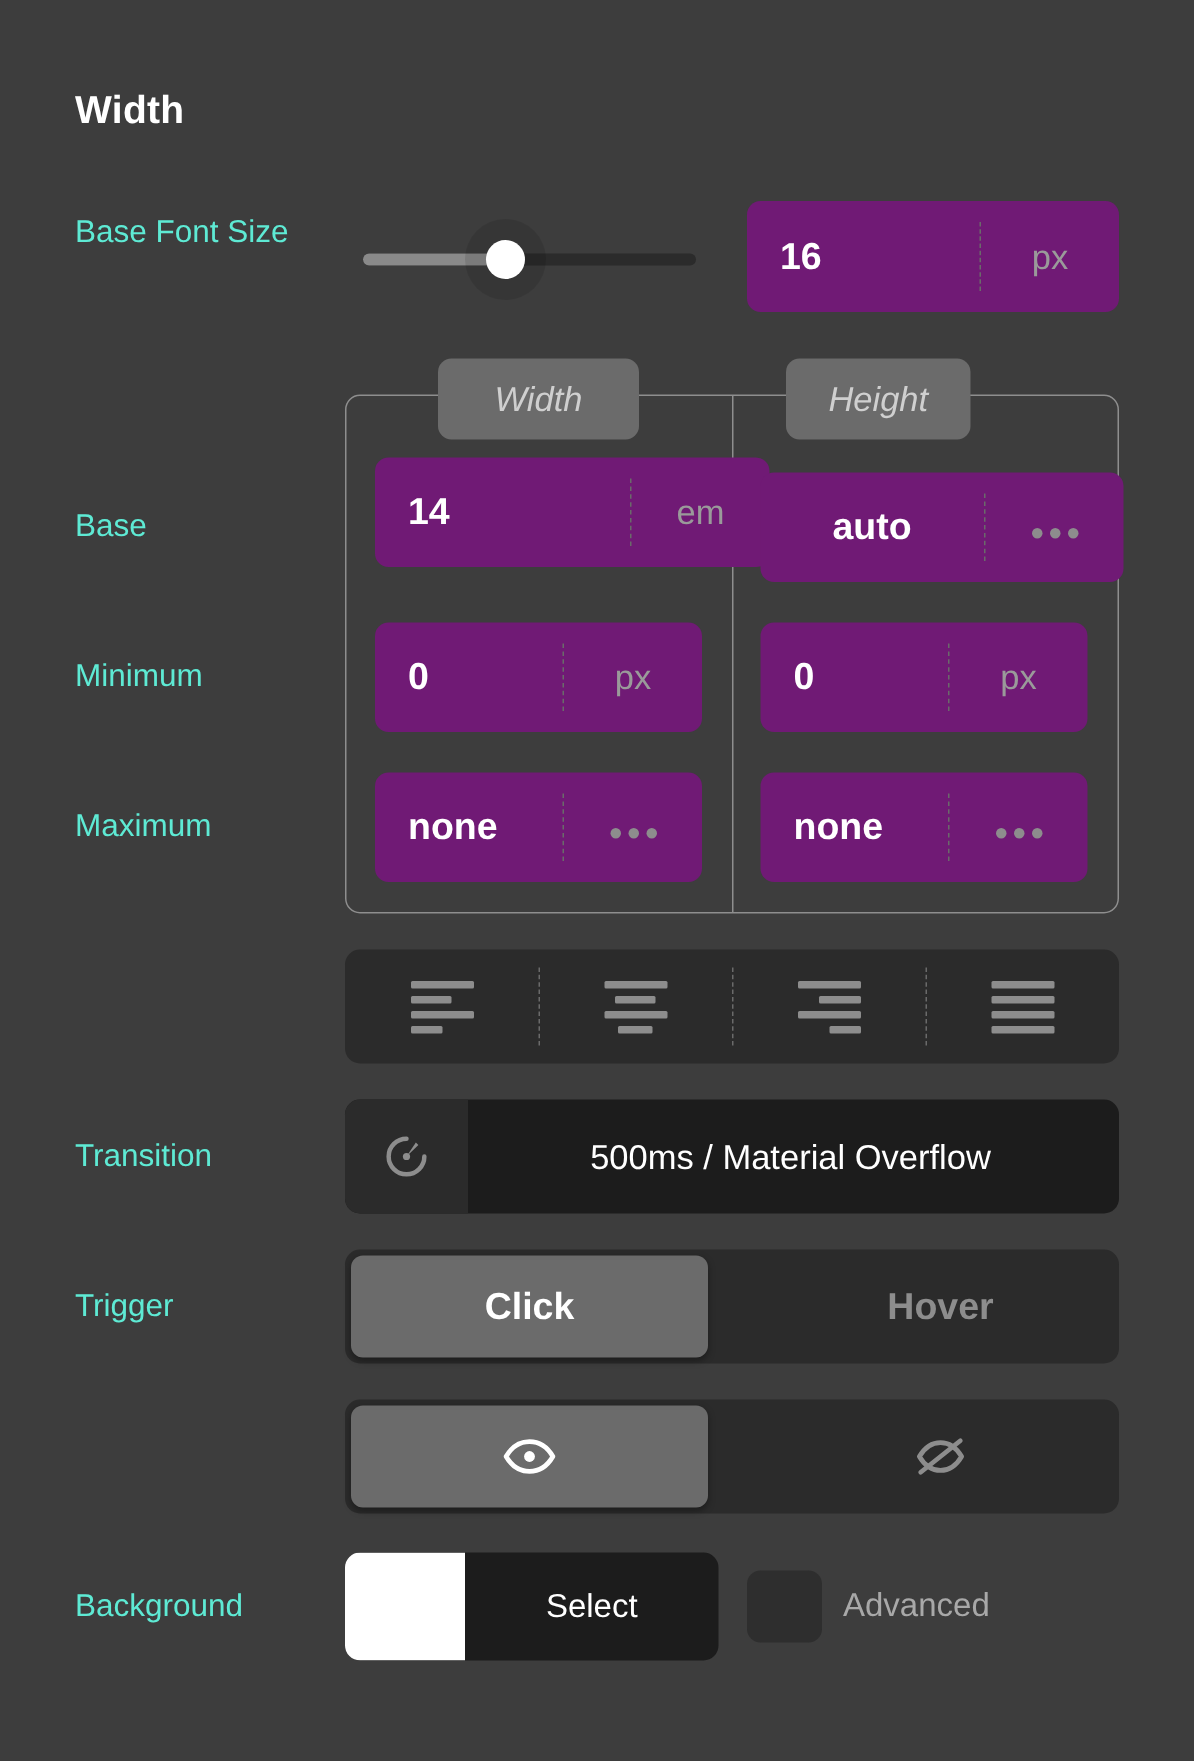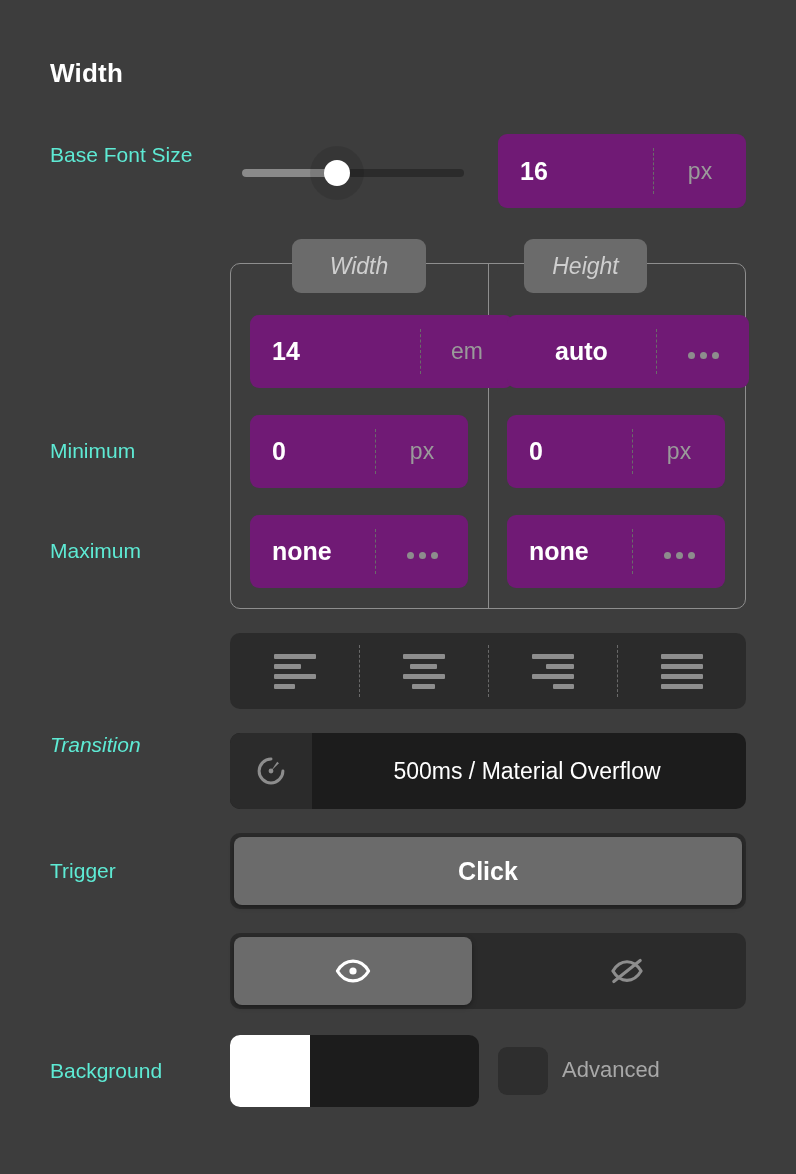--- a/index.html
+++ b/index.html
@@ -292,22 +292,23 @@
     <div class="unit" style="width:92px;">px</div>
   </div>
 
   <div class="fieldset">
     <div class="vdiv"></div>
   </div>
 
   <div class="tab-chip" style="left:292px; top:239px; width:134px;">Width</div>
   <div class="tab-chip" style="left:524px; top:239px; width:123px;">Height</div>
 
-
-  <div class="field" style="left:250px; top:315px; width:263px; height:73px;">
+  <div class="row-label" style="top:334px;">Base</div>
+
+  <div class="field" style="left:250px; top:305px; width:263px; height:73px;">
     <div class="val">14</div>
     <div class="divider"></div>
     <div class="unit" style="width:92px;">em</div>
   </div>
 
   <div class="field" style="left:507px; top:315px; width:242px; height:73px;padding-left:26px;">
     <div class="val">auto</div>
     <div class="divider"></div>
     <div class="unit" style="width:92px;">
       <span class="dots">
@@ -392,37 +393,38 @@
     <div class="seg-cell" style="left:387px; width:129px;">
       <div class="ta justify">
         <span></span>
           <span></span>
           <span></span>
           <span></span>
       </div>
     </div>
   </div>
 
-  <div class="row-label" style="top:728px;font-style:italic;">Transition</div>
+  <div class="row-label" style="top:754px;">Transition</div>
 
   <div class="transition-bar">
     <div class="transition-icon-cell">
       <svg width="34" height="34" viewBox="0 0 24 24">
         <path d="M12 3.6 A8.4 8.4 0 1 0 20.4 12" fill="none" stroke="#8d8d8d" stroke-width="2.1" stroke-linecap="round"></path>
         <path d="M12 12 L16.4 5.4 L17.6 6.6 Z" fill="#8d8d8d"></path>
         <circle cx="12" cy="12" r="1.7" fill="#8d8d8d"></circle>
       </svg>
     </div>
     <div class="transition-label">500ms / Material Overflow</div>
   </div>
 
   <div class="row-label" style="top:854px;">Trigger</div>
 
   <div class="toggle-group" style="left:230px; top:833px; width:516px; height:76px;">
     <div class="toggle-opt active">Click</div>
+    <div class="toggle-opt inactive">Hover</div>
   </div>
 
 
   <div class="toggle-group" style="left:230px; top:933px; width:516px; height:76px;">
     <div class="toggle-opt active">
       <svg width="36" height="26" viewBox="0 0 24 16">
         <path d="M1.6 8 C4.4 3.2 8 1.4 12 1.4 C16 1.4 19.6 3.2 22.4 8 C19.6 12.8 16 14.6 12 14.6 C8 14.6 4.4 12.8 1.6 8 Z" fill="none" stroke="#ffffff" stroke-width="2.1" stroke-linejoin="round"></path>
         <circle cx="12" cy="8" r="2.4" fill="#ffffff"></circle>
       </svg>
     </div>
@@ -431,18 +433,19 @@
         <path d="M2.6 8 C5.2 3.6 8.4 1.8 12 1.8 C15.6 1.8 18.8 3.6 21.4 8 C18.8 12.4 15.6 14.2 12 14.2 C8.4 14.2 5.2 12.4 2.6 8 Z" fill="none" stroke="#8d8d8d" stroke-width="2.1" stroke-linejoin="round"></path>
         <line x1="3.2" y1="15" x2="20.8" y2="1" stroke="#8d8d8d" stroke-width="2.1" stroke-linecap="round"></line>
       </svg>
     </div>
   </div>
 
   <div class="row-label" style="top:1054px;">Background</div>
 
   <div class="bg-button">
     <div class="bg-swatch" id="bgSwatch" style="background: rgb(255, 255, 255);"></div>
+    <div class="bg-select-label">Select</div>
   </div>
 
   <div class="adv-checkbox"></div>
   <div class="adv-label">Advanced</div>
 
 </div>
 
 </body></html>

